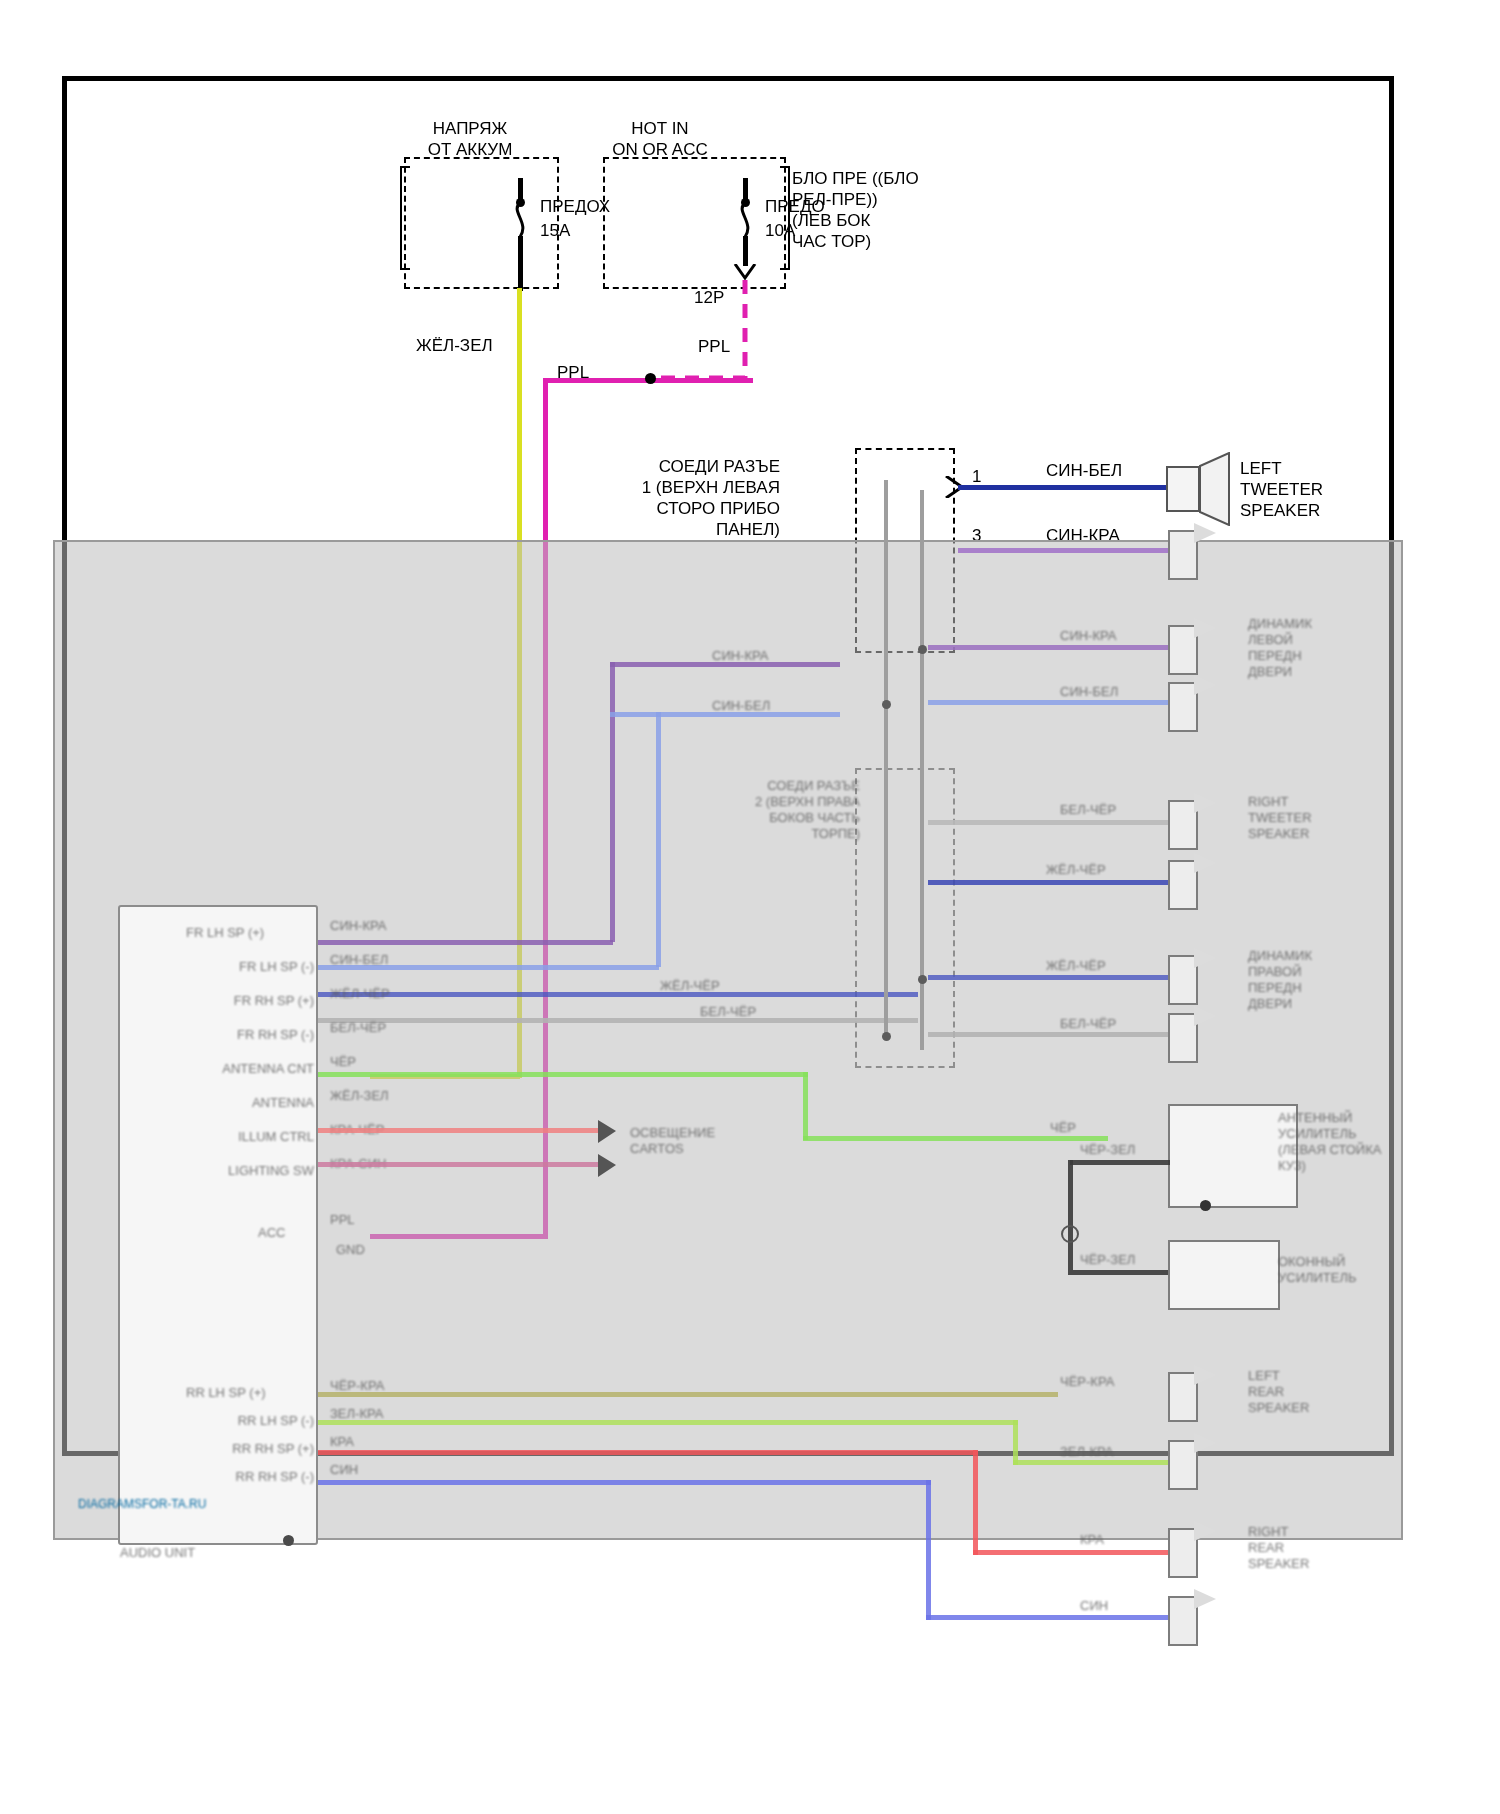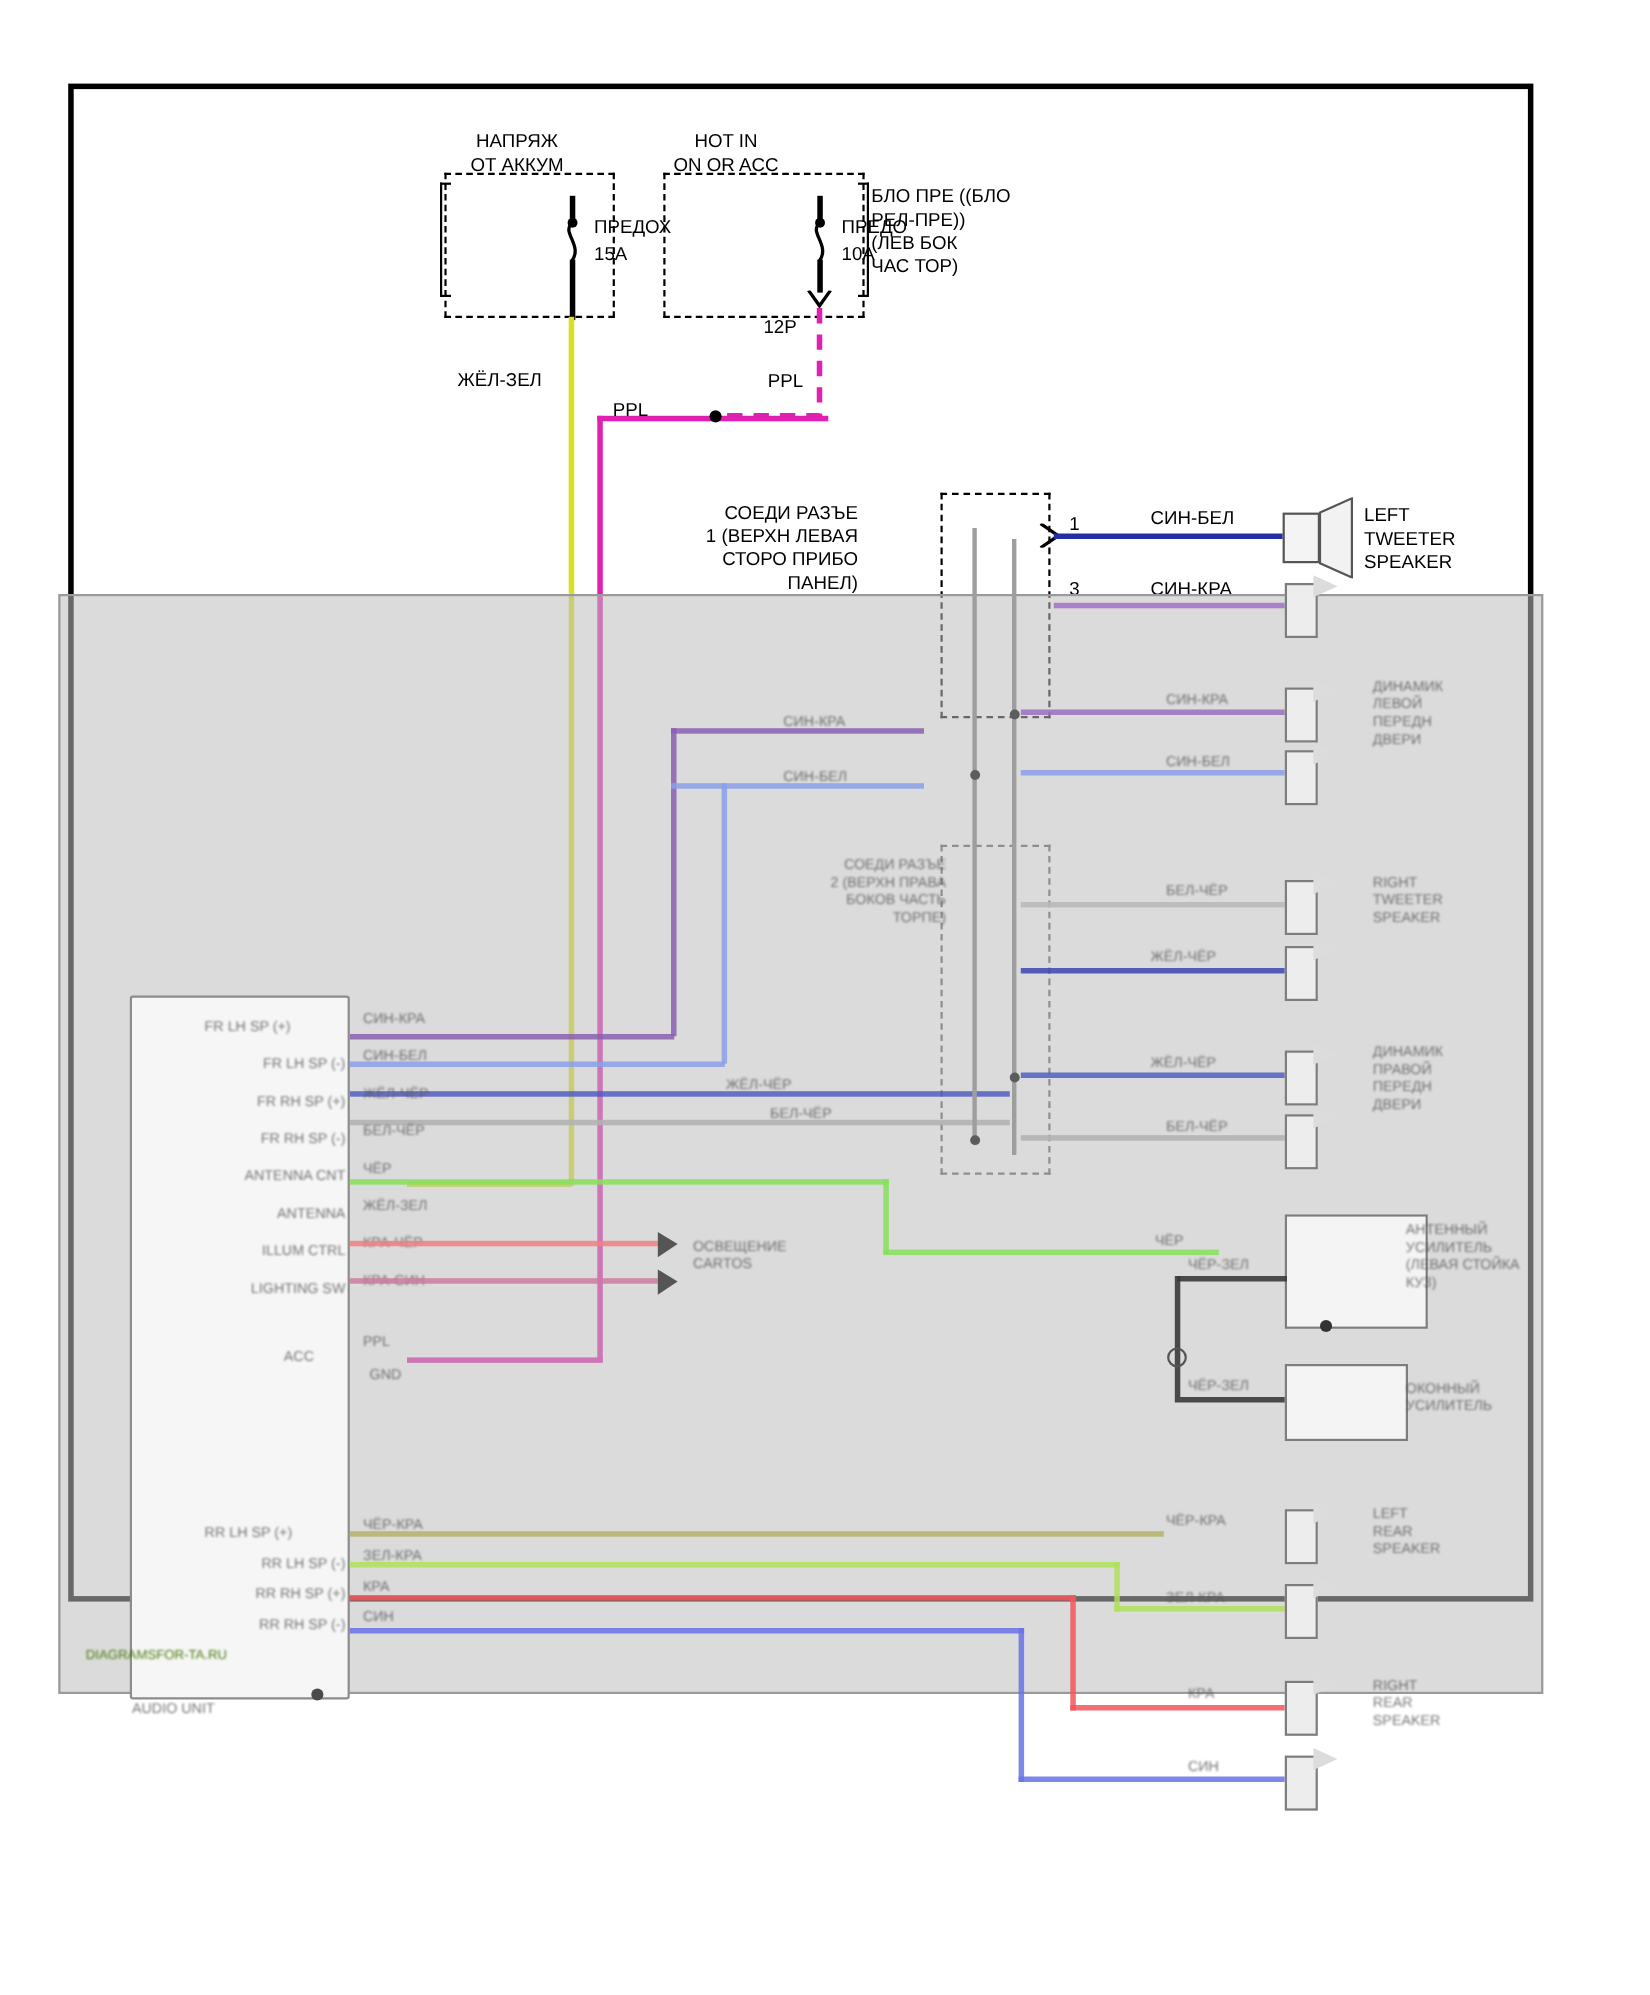--- a/index.html
+++ b/index.html
@@ -111,21 +111,21 @@
     position: absolute;
     border: 2px solid #7d7d7d;
     background: #f4f4f4;
     box-sizing: border-box;
   }
   .footer {
     position: absolute;
     left: 78px;
     top: 1497px;
     font-size: 12px;
-    color: #4d7c0f;
+    color: #0369a1;
     filter: blur(0.8px);
   }
 </style>
 </head>
 <body>
 
 <div id="page">
 
   <div class="frame"></div>
 

